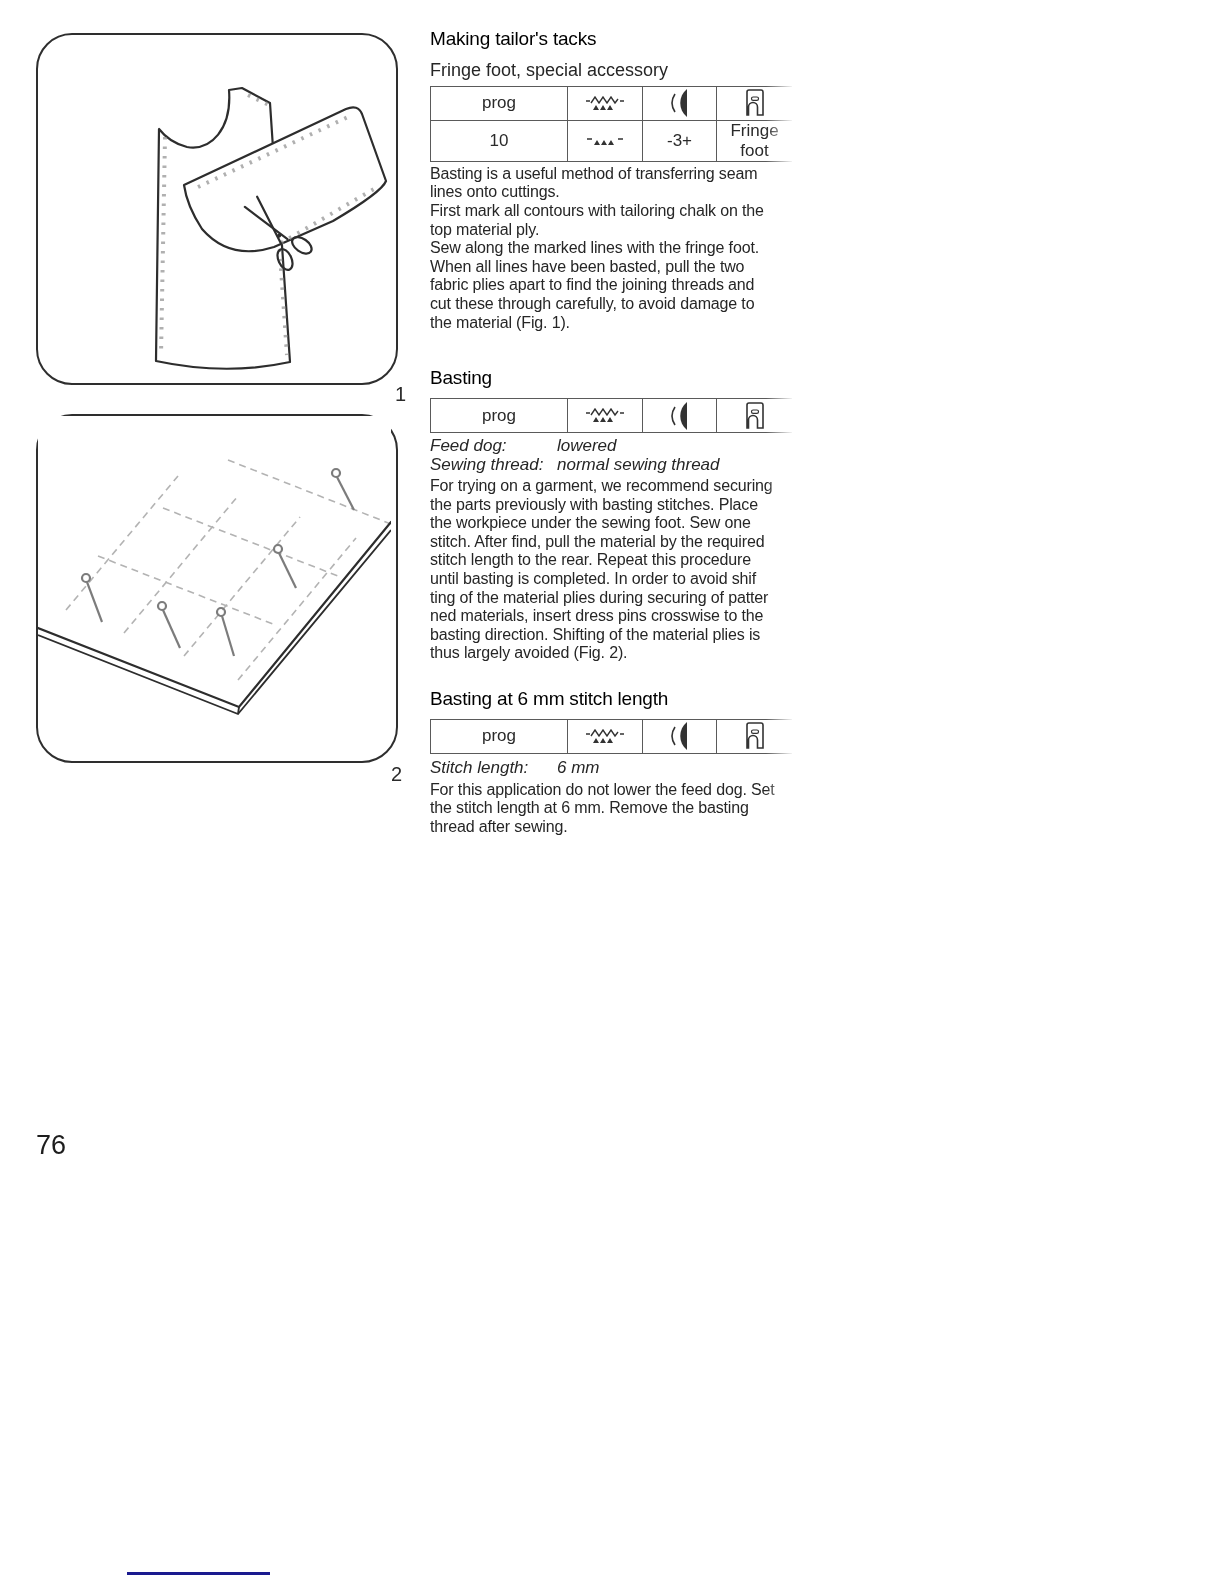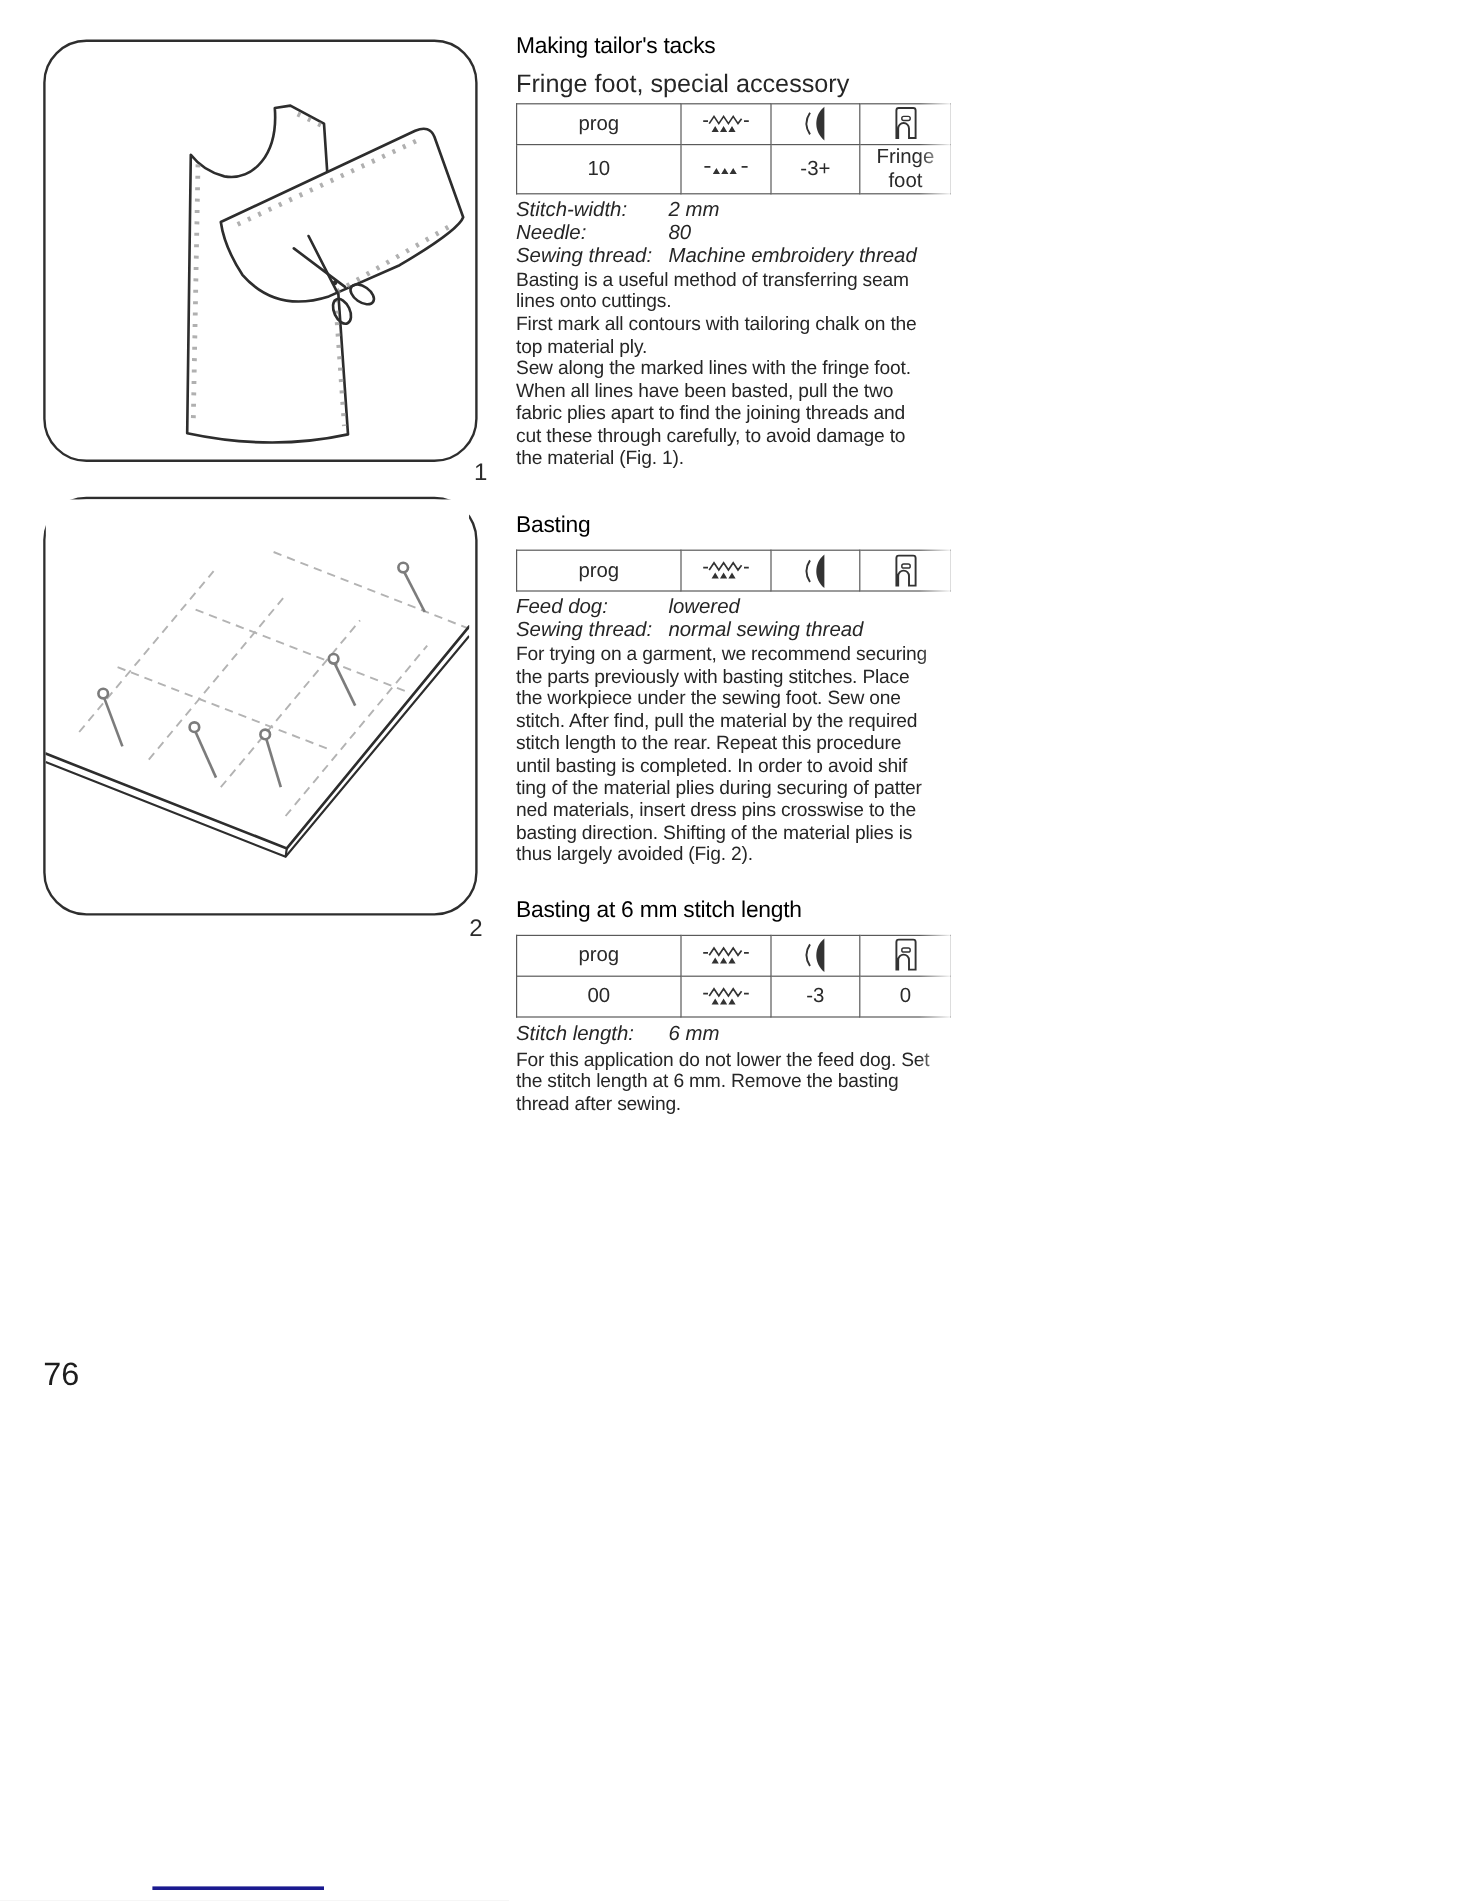--- a/index.html
+++ b/index.html
@@ -28,21 +28,21 @@
     position:absolute;left:430px;top:28px;width:362px;height:950px;overflow:hidden;
   }
   .col::after{
     content:"";position:absolute;right:0;top:0;width:26px;height:100%;
     background:linear-gradient(to right, rgba(255,255,255,0), rgba(255,255,255,.92));
     pointer-events:none;
   }
   .h1{font-size:19px;line-height:1.15;letter-spacing:-0.2px;color:#000000;margin:0;font-weight:400;}
   .mt-basting{margin-top:35px;}
   .mt-basting6{margin-top:25px;}
-  .subtitle{margin-top:11px;font-size:21px;line-height:19px;}
+  .subtitle{margin-top:11px;font-size:18px;line-height:19px;}
   .spectable{
     border-collapse:collapse;margin-top:6px;width:358px;table-layout:fixed;
   }
   .spectable td{
     border:1.2px solid #5a5a5a;height:33px;text-align:center;vertical-align:middle;
     font-size:17px;color:#2a2a2a;padding:0;overflow:hidden;
   }
   .c1{width:136px;} .c2{width:74px;} .c3{width:73px;} .c4{width:75px;}
   .footcell{font-size:12.5px;}
   .dashline{display:inline-block;width:34px;height:2px;background:#3a3a3a;vertical-align:middle;}
@@ -160,25 +160,20 @@
             <path d="M3,4 h5 M34,4 h5" stroke="#333" stroke-width="1.4" fill="none"></path>
             <path d="M10,10 L13,5 L16,10 Z M17,10 L20,5 L23,10 Z M24,10 L27,5 L30,10 Z" fill="#333"></path>
           </svg>
         </td>
         <td>-3+</td>
         <td class="footcell">Fringe foot</td>
       </tr>
     </tbody>
       </table>
 
-    <div class="specs specs1">
-      <div class="spec"><span class="lab">Stitch-width:</span><span>2 mm</span></div>
-      <div class="spec"><span class="lab">Needle:</span><span>80</span></div>
-      <div class="spec"><span class="lab">Sewing thread:</span><span>Machine embroidery thread</span></div>
-    </div>
 
     <div class="para">
       <div class="bline">Basting is a useful method of transferring seam</div>
       <div class="bline">lines onto cuttings.</div>
       <div class="bline">First mark all contours with tailoring chalk on the</div>
       <div class="bline">top material ply.</div>
       <div class="bline">Sew along the marked lines with the fringe foot.</div>
       <div class="bline">When all lines have been basted, pull the two</div>
       <div class="bline">fabric plies apart to find the joining threads and</div>
       <div class="bline">cut these through carefully, to avoid damage to</div>
@@ -249,31 +244,20 @@
             <path d="M21,1 L21,29 C12,22 12,8 21,1 Z" fill="#333"></path>
           </svg>
         </td>
         <td class="c4">
           <svg class="icon-svg" width="24" height="30" viewBox="0 0 24 30">
             <path d="M6,2 h12 a2,2 0 0 1 2,2 v23 h-5.5 v-8 a4.5,4.5 0 0 0 -9,0 v8 H4 V4 a2,2 0 0 1 2,-2 Z" stroke="#333" stroke-width="1.6" fill="none"></path>
             <rect x="8.5" y="9" width="7" height="3.4" rx="1.6" stroke="#333" stroke-width="1.2" fill="none"></rect>
           </svg>
         </td>
       </tr>
-      <tr>
-        <td>00</td>
-        <td>
-          <svg class="icon-svg" width="42" height="17" viewBox="0 0 42 17">
-            <path d="M2,6 h4 M36,6 h4 M7,8 L11,2 L15,8 L19,2 L23,8 L27,2 L31,8 L34,4" stroke="#333" stroke-width="1.4" fill="none"></path>
-            <path d="M9,15 L12,10 L15,15 Z M16,15 L19,10 L22,15 Z M23,15 L26,10 L29,15 Z" fill="#333"></path>
-          </svg>
-        </td>
-        <td>-3</td>
-        <td>0</td>
-      </tr>
     </tbody>
       </table>
 
     <div class="specs specs4">
       <div class="spec"><span class="lab">Stitch length:</span><span>6 mm</span></div>
     </div>
 
     <div class="para para3">
       <div class="bline">For this application do not lower the feed dog. Set</div>
       <div class="bline">the stitch length at 6 mm. Remove the basting</div>

